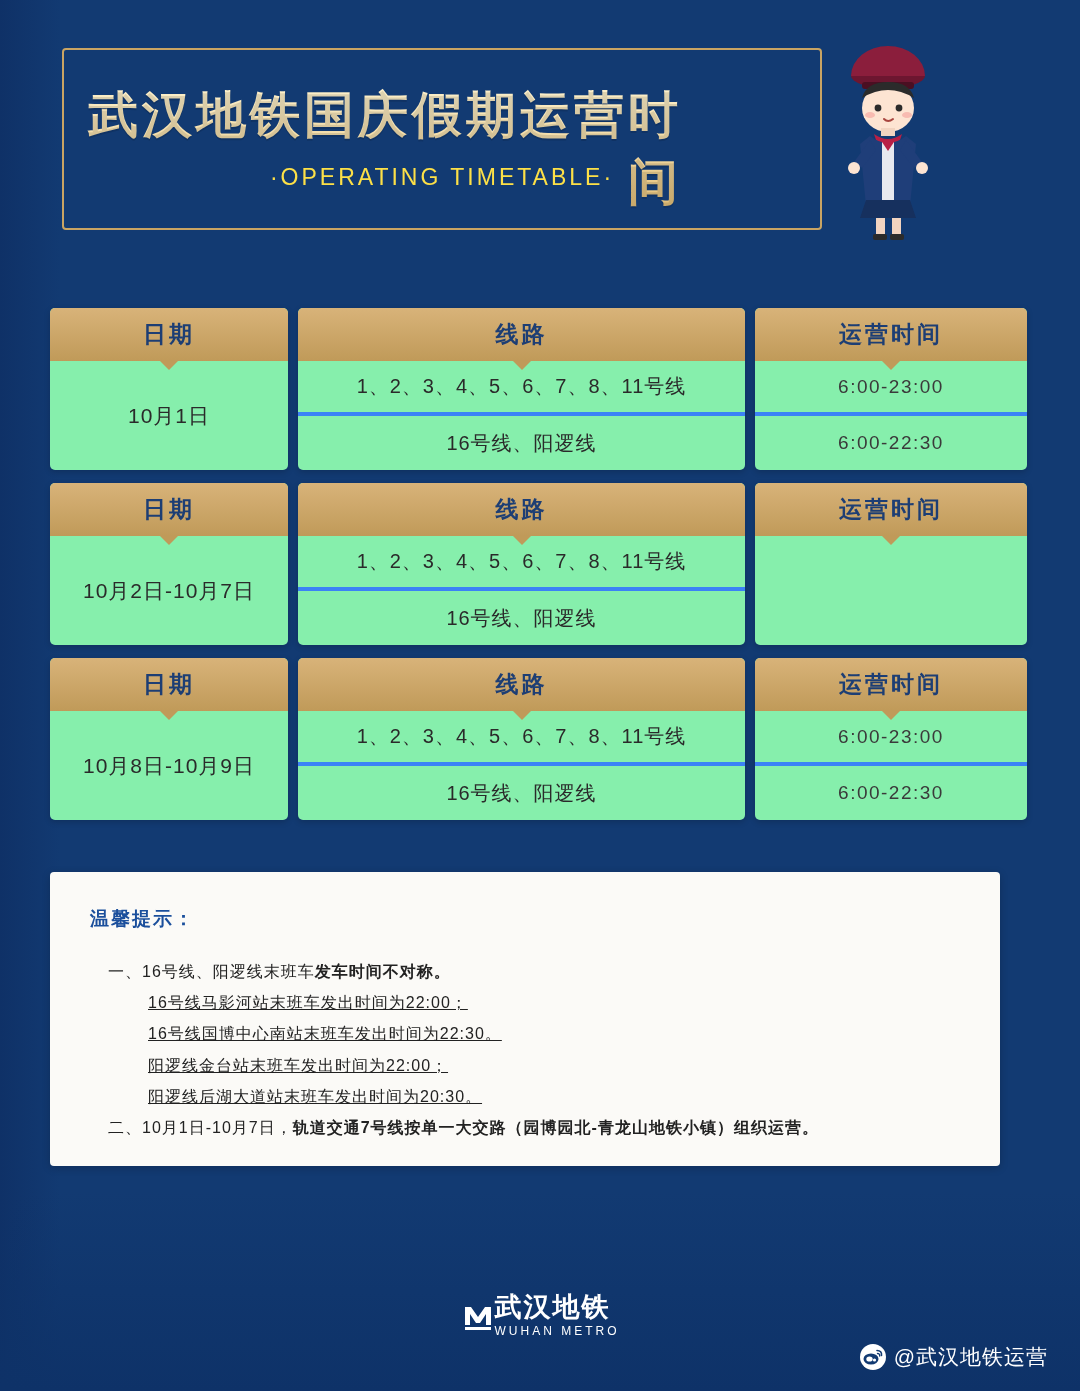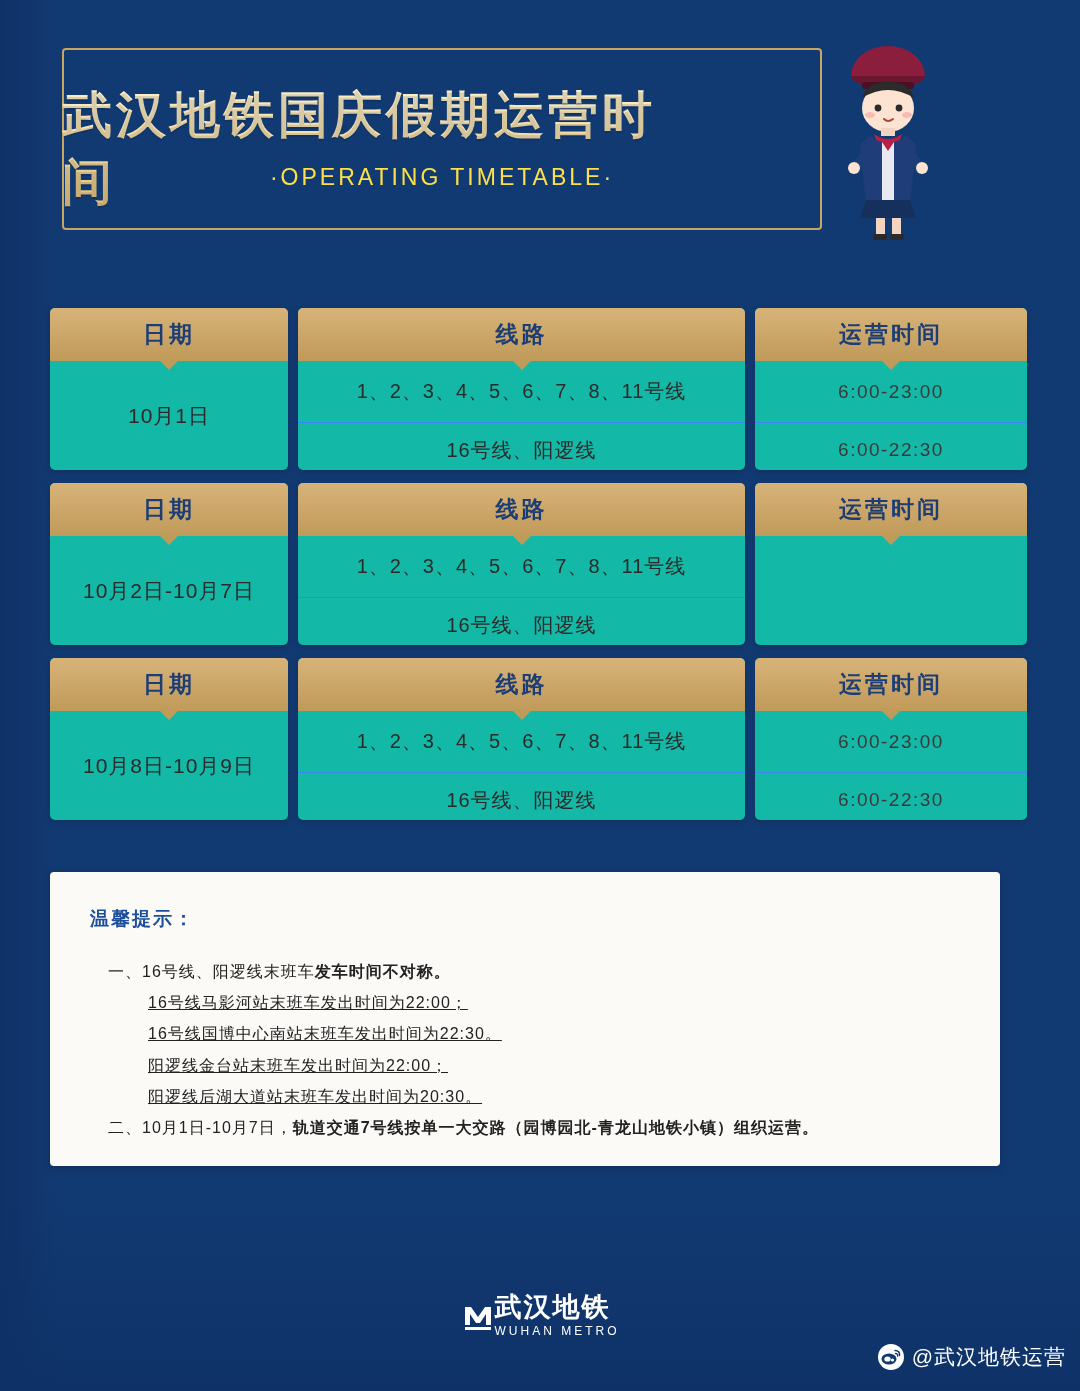--- a/index.html
+++ b/index.html
@@ -34,21 +34,21 @@
     position: absolute;
     left: 0; top: 0;
     width: 760px; height: 182px;
     border: 2px solid #c9a463;
     border-radius: 4px;
   }
   .title-cn {
     position: absolute;
     left: 0; top: 34px;
     width: 620px;
-    text-align: left;
+    text-align: right;
     font-size: 50px;
     font-weight: bold;
     letter-spacing: 4px;
     color: #f2dca8;
     background: linear-gradient(180deg,#fdf2cf 0%, #e3bd73 100%);
     -webkit-background-clip: text;
     background-clip: text;
     -webkit-text-fill-color: transparent;
     text-shadow: 0 2px 0 rgba(0,0,0,0.12);
   }
@@ -78,21 +78,21 @@
     margin-bottom: 13px;
     display: flex;
     gap: 10px;
   }
   .col { position: relative; }
   .col-date   { width: 238px; }
   .col-line   { width: 447px; }
   .col-time   { width: 272px; }
 
   .card {
-    background: #14b8a6;
+    background: #86efac;
     border-radius: 5px;
     height: 162px;
     overflow: hidden;
     position: relative;
     box-shadow: 0 2px 6px rgba(0,0,0,0.18);
   }
   .hd {
     height: 53px;
     background: linear-gradient(180deg,#d8b379 0%, #c09a59 100%);
     color: #1d3e74;
@@ -126,21 +126,21 @@
   .body-split { height: 109px; }
   .row-half {
     height: 54px;
     display: flex;
     align-items: center;
     justify-content: center;
     font-size: 20px;
     color: #2a2a2a;
     letter-spacing: 1px;
   }
-  .row-half.first { border-bottom: 1px solid #3b82f6; height: 62px; }
+  .row-half.first { border-bottom: 4px solid #3b82f6; height: 55px; }
   .time-txt { color: #3a3a3a; letter-spacing: 1.5px; font-size: 19px; }
 
   
   .note {
     position: absolute;
     left: 50px; top: 872px;
     width: 950px; height: 294px;
     background: #fbfaf7;
     border-radius: 4px;
     padding: 34px 40px 16px 40px;
@@ -186,21 +186,21 @@
   }
   .logo-text-en {
     color: #ffffff;
     font-size: 12px;
     letter-spacing: 3px;
     line-height: 1;
     margin-top: 4px;
   }
   .weibo {
     position: absolute;
-    right: 14px; bottom: 20px;
+    right: 32px; bottom: 20px;
     display: flex;
     align-items: center;
     gap: 8px;
   }
   .weibo-name {
     color: #ffffff;
     font-size: 21px;
     letter-spacing: 1px;
   }
 </style>

